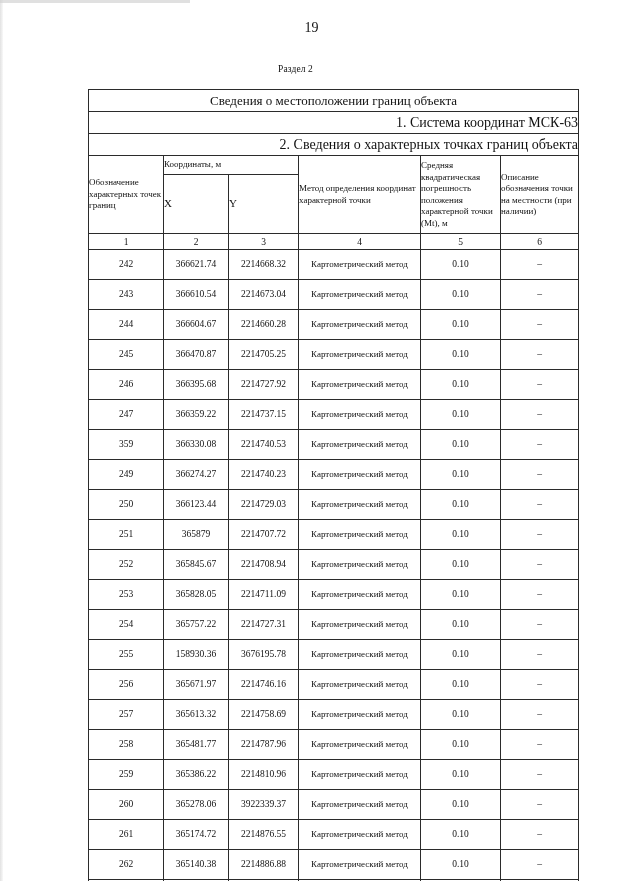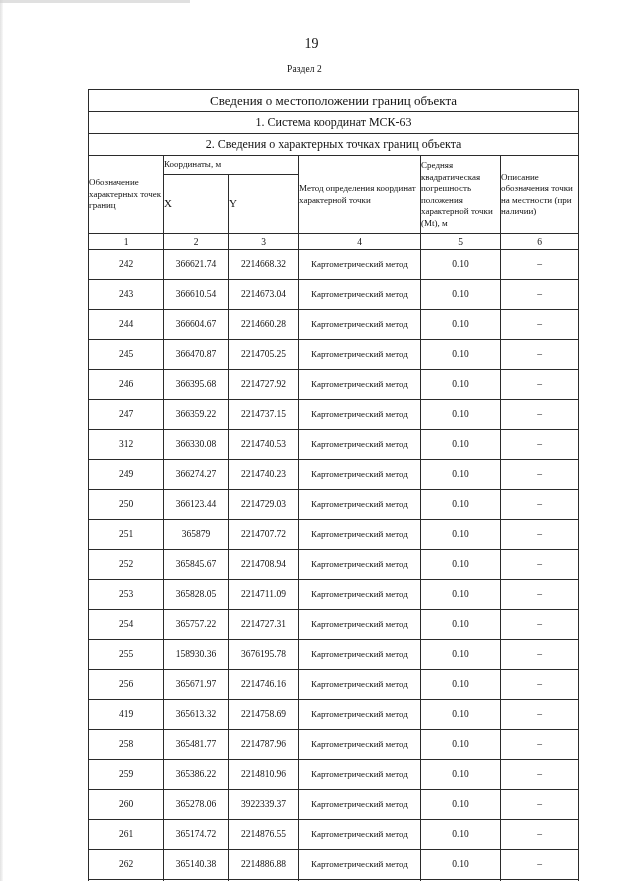--- a/index.html
+++ b/index.html
@@ -27,29 +27,29 @@
   .scan-edge-top {
     position: absolute;
     left: 0; top: 0;
     width: 190px; height: 3px;
     background: #cfcfcf;
     opacity: .65;
   }
 
   .page-number {
     position: absolute;
-    left: 0; top: 36px;
+    left: 0; top: 20px;
     width: 623px;
     text-align: center;
     font-size: 14px;
   }
 
   .section-title {
     position: absolute;
-    left: 16px; top: 64px;
+    left: 7px; top: 64px;
     width: 577px;
     text-align: center;
     font-size: 9.5px;
     letter-spacing: .1px;
   }
 
   .doc-table {
     position: absolute;
     left: 88px;
     top: 89px;
@@ -64,23 +64,23 @@
     vertical-align: middle;
   }
 
   .banner-cell {
     height: 21px;
     text-align: center;
     font-size: 13px;
   }
   .label-cell {
     height: 21px;
-    text-align: center;
+    text-align: right;
     padding-left: 4px;
-    font-size: 12px;
+    font-size: 14px;
   }
 
   .hdr {
     font-size: 9px;
     line-height: 11.5px;
     padding: 2px 1px;
   }
   .hdr-coords { height: 18px; }
   .hdr-tall   { height: 76px; margin-top: 12px; }
   .hdr-xy     { height: 58px; font-size: 11px; }
@@ -204,21 +204,21 @@
       </tr>
       <tr class="data-row">
         <td>247</td>
         <td>366359.22</td>
         <td>2214737.15</td>
         <td class="method">Картометрический метод</td>
         <td>0.10</td>
         <td class="dash">–</td>
       </tr>
       <tr class="data-row">
-        <td>312</td>
+        <td>359</td>
         <td>366330.08</td>
         <td>2214740.53</td>
         <td class="method">Картометрический метод</td>
         <td>0.10</td>
         <td class="dash">–</td>
       </tr>
       <tr class="data-row">
         <td>249</td>
         <td>366274.27</td>
         <td>2214740.23</td>
@@ -276,21 +276,21 @@
       </tr>
       <tr class="data-row">
         <td>256</td>
         <td>365671.97</td>
         <td>2214746.16</td>
         <td class="method">Картометрический метод</td>
         <td>0.10</td>
         <td class="dash">–</td>
       </tr>
       <tr class="data-row">
-        <td>419</td>
+        <td>257</td>
         <td>365613.32</td>
         <td>2214758.69</td>
         <td class="method">Картометрический метод</td>
         <td>0.10</td>
         <td class="dash">–</td>
       </tr>
       <tr class="data-row">
         <td>258</td>
         <td>365481.77</td>
         <td>2214787.96</td>

